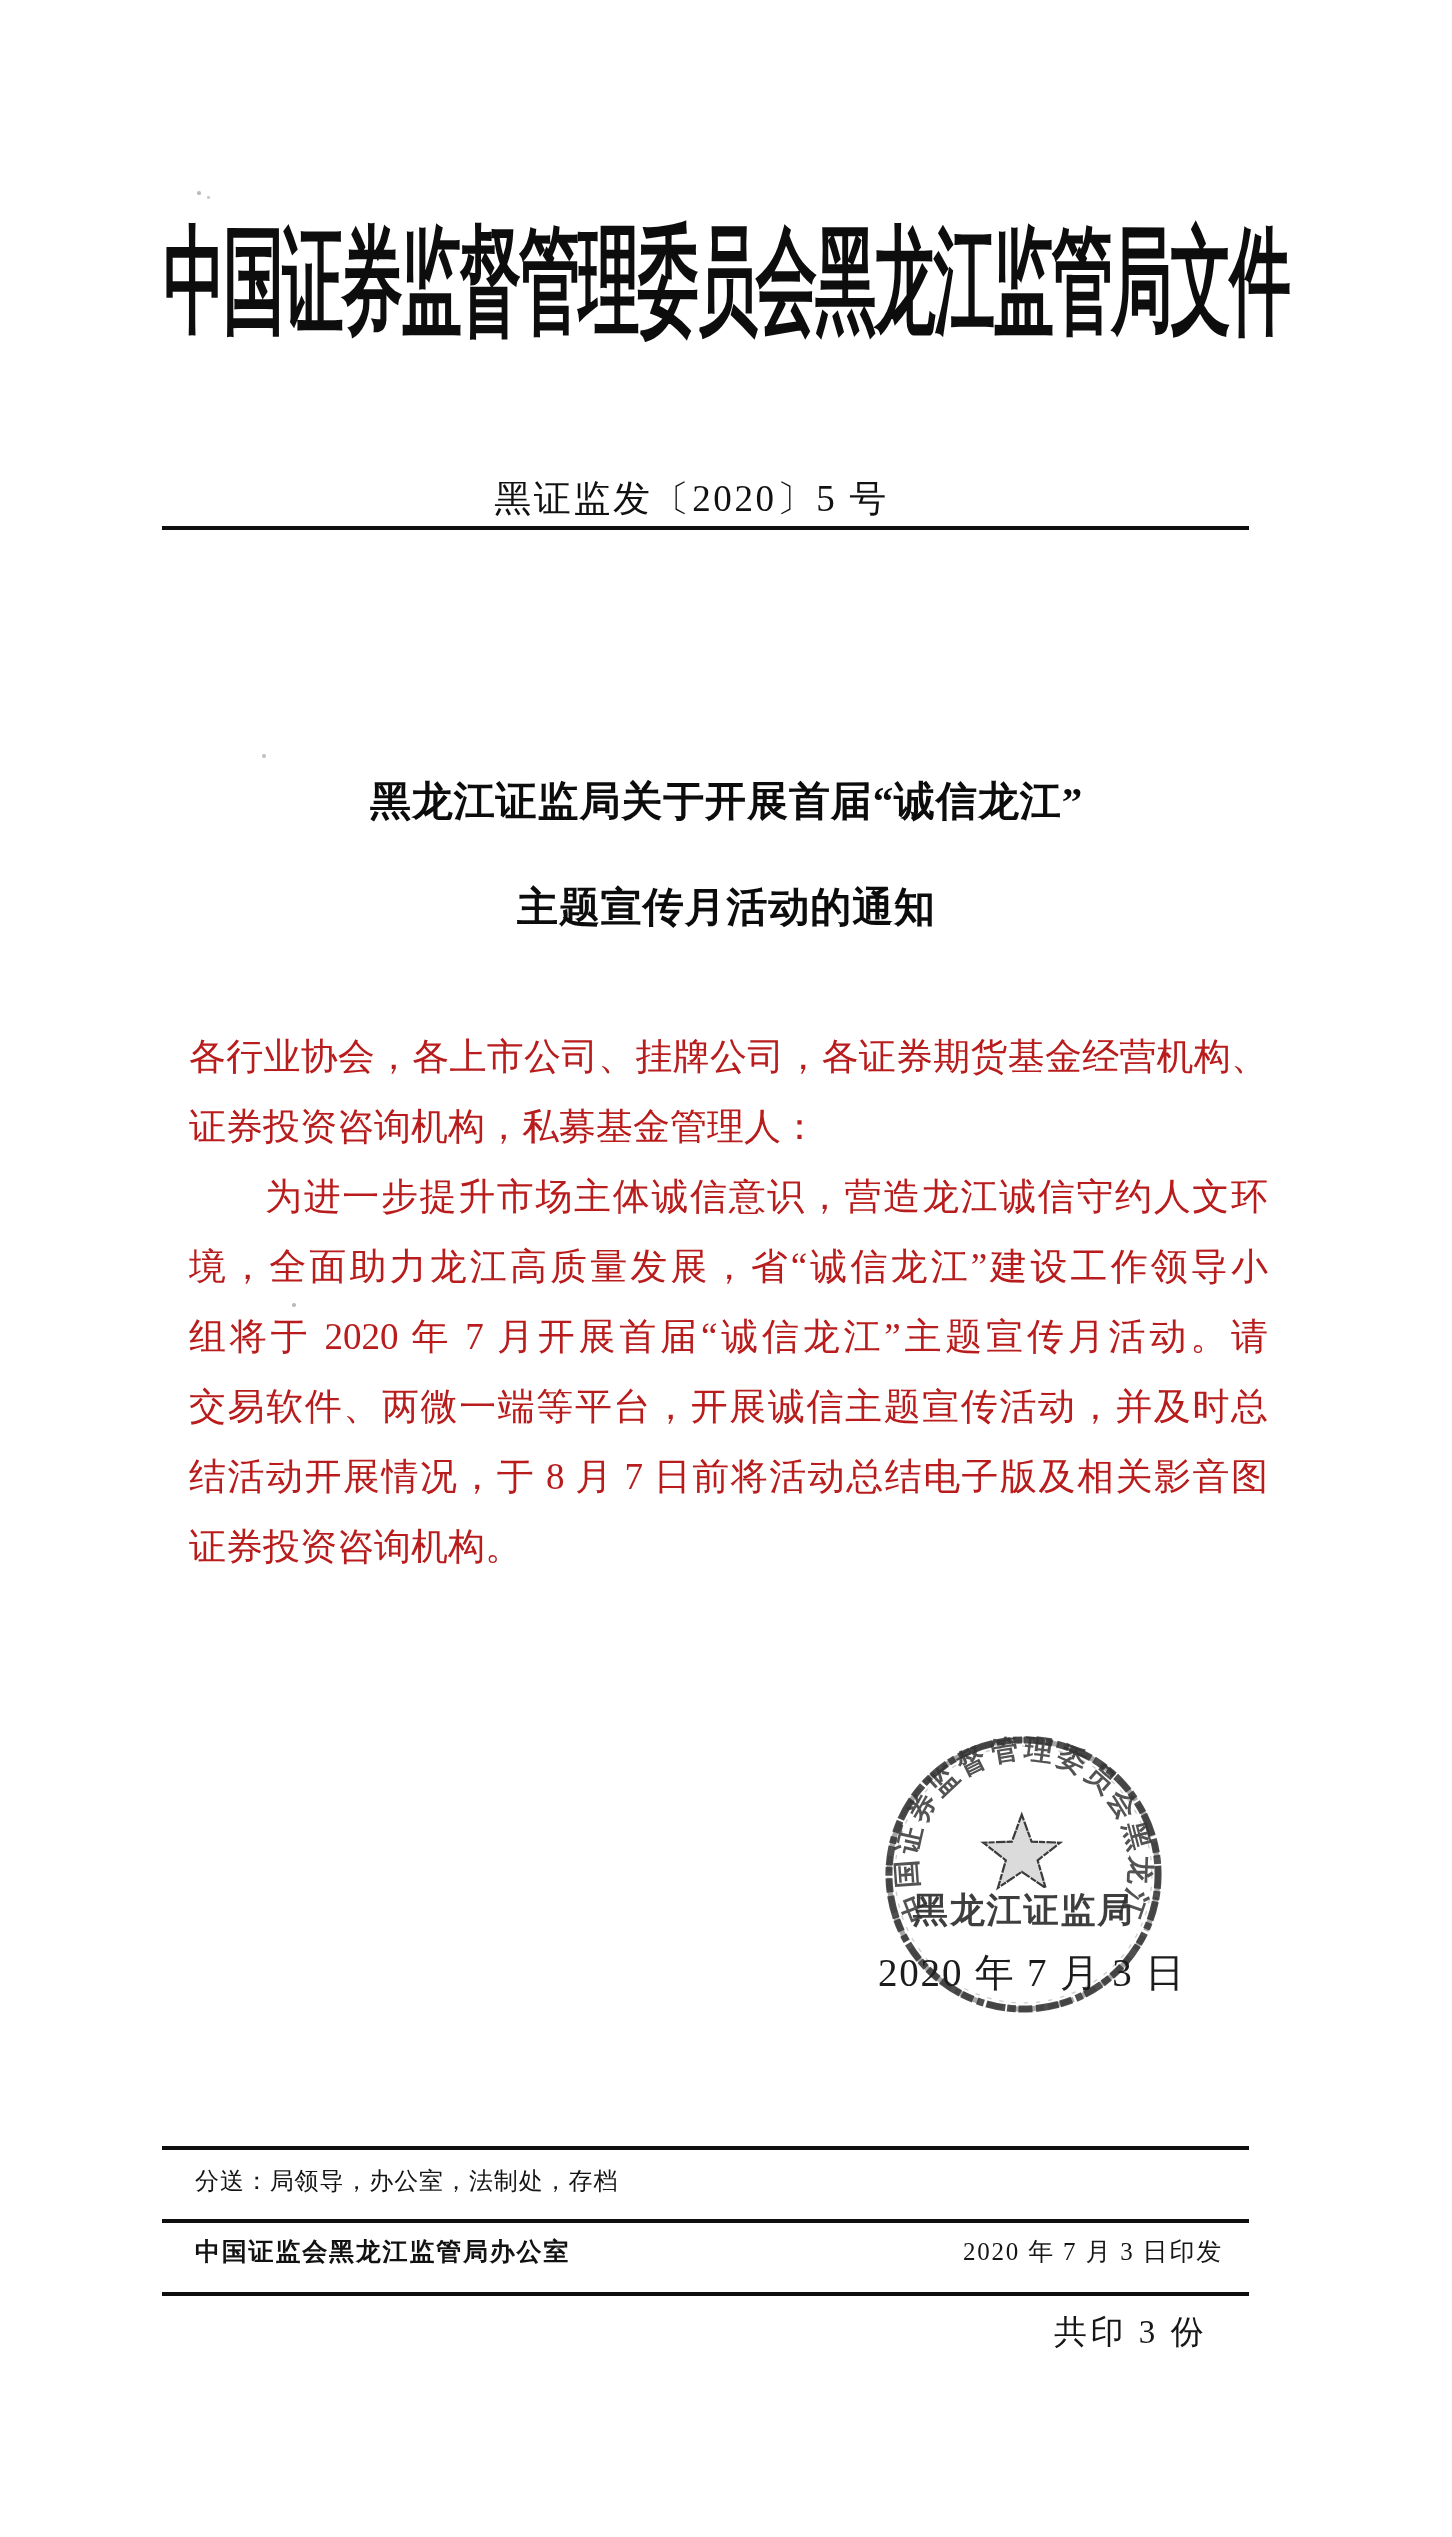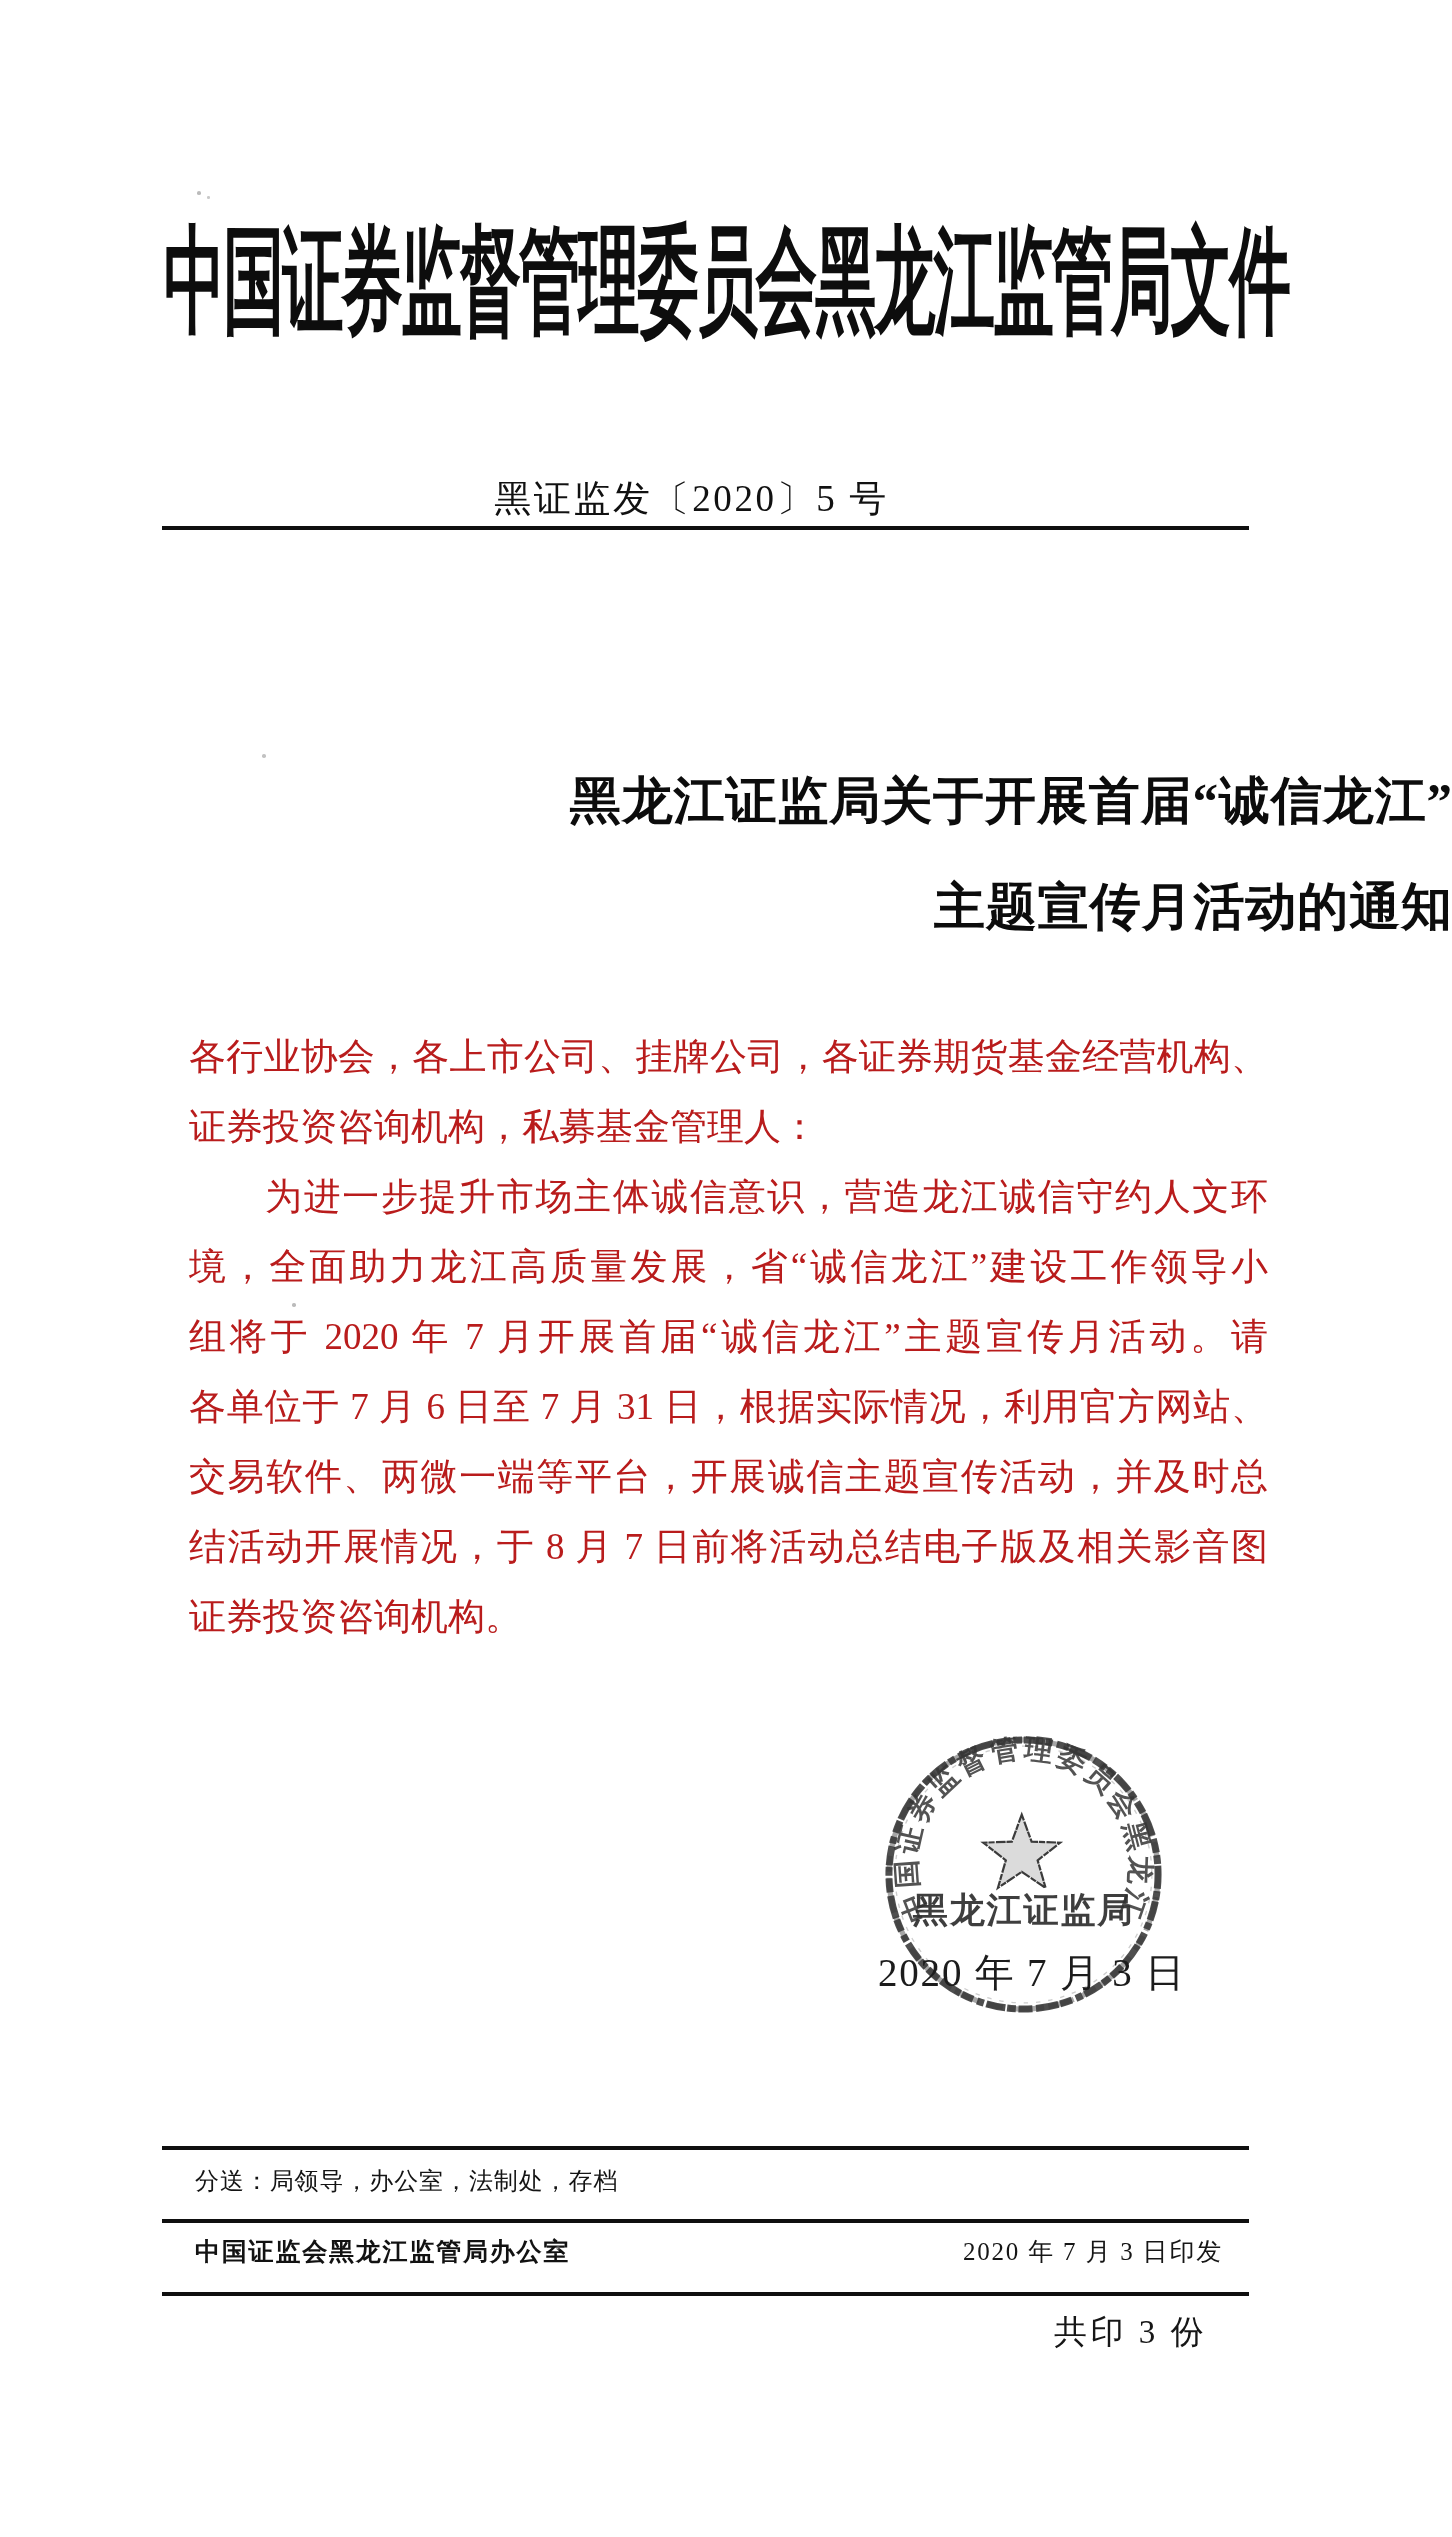--- a/index.html
+++ b/index.html
@@ -14,22 +14,22 @@
   .hdr-title{
     display:inline-block;font-size:61px;font-weight:bold;letter-spacing:-1.8px;
     white-space:nowrap;transform:scaleY(1.92);transform-origin:top center;
     color:#0d0d0d;
   }
   .doc-number{position:absolute;top:474px;left:0;width:100%;text-align:center;font-size:37px;letter-spacing:2.6px;}
   .doc-number span{position:relative;left:-35px;}
   .rule{position:absolute;left:162px;width:1087px;height:4.4px;background:#0f0f0f;}
   .rule-1{top:526px;}
   
-  .doc-title{position:absolute;top:748px;left:0;width:100%;text-align:right;
-    font-weight:bold;font-size:51px;color:#0c0c0c;}
+  .doc-title{position:absolute;top:748px;left:0;width:100%;text-align:center;
+    font-weight:bold;font-size:41px;color:#0c0c0c;}
   .doc-title .t-line{line-height:106px;letter-spacing:0.9px;}
   
   .content{position:absolute;top:1022px;left:189px;width:1079px;font-size:37px;color:#b91c1c;}
   .line{height:70px;line-height:70px;white-space:nowrap;}
   .jline{text-align:justify;text-align-last:justify;}
   .lline{text-align:left;}
   .indent{padding-left:76px;}
   
   .seal{position:absolute;left:874px;top:1725px;width:299px;height:299px;opacity:.92;}
   .seal-date{
@@ -74,21 +74,20 @@
     <div class="t-line">黑龙江证监局关于开展首届“诚信龙江”</div>
     <div class="t-line">主题宣传月活动的通知</div>
   </div>
 
   <div class="content">
     <div class="line jline">各行业协会，各上市公司、挂牌公司，各证券期货基金经营机构、</div>
     <div class="line lline">证券投资咨询机构，私募基金管理人：</div>
     <div class="line jline indent">为进一步提升市场主体诚信意识，营造龙江诚信守约人文环</div>
     <div class="line jline">境，全面助力龙江高质量发展，省“诚信龙江”建设工作领导小</div>
     <div class="line jline">组将于 2020 年 7 月开展首届“诚信龙江”主题宣传月活动。请</div>
-    <div class="line jline">各单位于 7 月 6 日至 7 月 31 日，根据实际情况，利用官方网站、</div>
     <div class="line jline">交易软件、两微一端等平台，开展诚信主题宣传活动，并及时总</div>
     <div class="line jline">结活动开展情况，于 8 月 7 日前将活动总结电子版及相关影音图</div>
     <div class="line lline">证券投资咨询机构。</div>
   </div>
 
   <svg class="seal" viewBox="0 0 340 340">
     <g stroke="#262626" fill="none">
       <circle cx="170" cy="170" r="153" stroke-width="8" opacity="0.88" stroke-dasharray="16 3 10 2 22 3 8 5 14 2 26 4"></circle>
       <circle cx="170" cy="170" r="153" stroke-width="6" opacity="0.45" stroke-dasharray="40 7 18 10 30 5" transform="rotate(40 170 170)"></circle>
       <circle cx="170" cy="170" r="146" stroke-width="1.5" opacity="0.25" stroke-dasharray="5 9"></circle>

